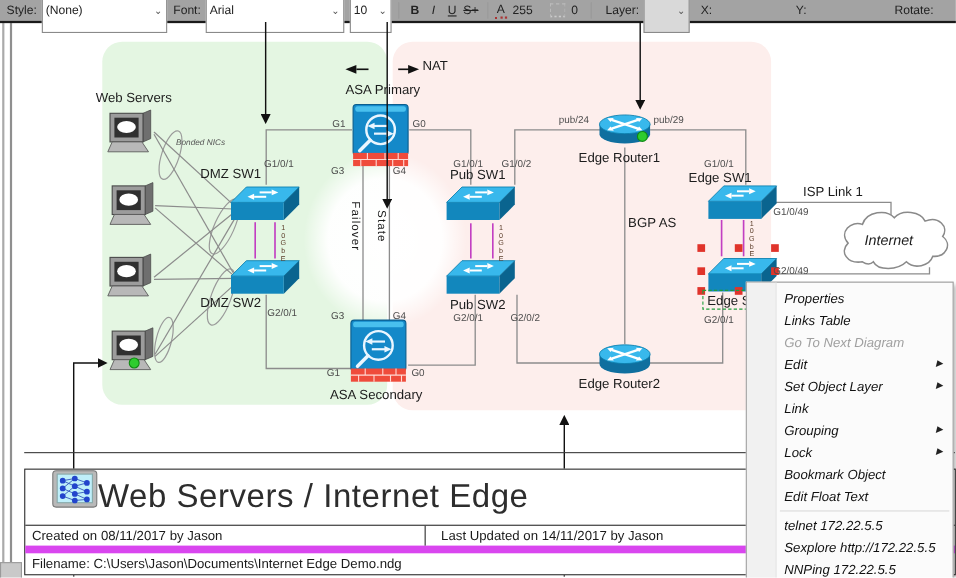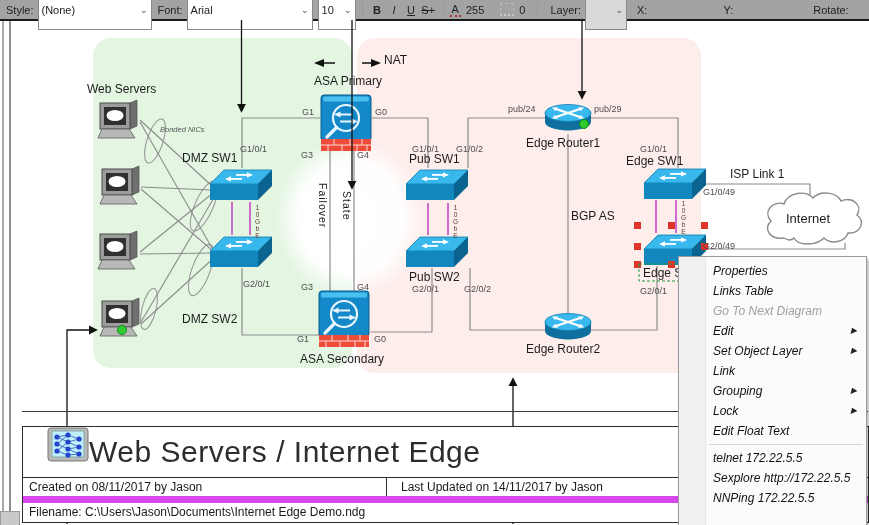--- a/index.html
+++ b/index.html
@@ -19,21 +19,21 @@
   .tb-val{margin:0 6px 0 5px;}
   
   .vline-win{position:absolute;top:20px;bottom:13px;width:2px;background:#aaa;}
   .corner-gray{position:absolute;left:0;top:511px;width:18px;height:14px;background:#c9c9c9;border:1px solid #9a9a9a;}
   
   .lbl{position:absolute;font-size:12px;color:#1c1c1c;white-space:nowrap;z-index:5;}
   .port{position:absolute;font-size:9px;color:#4d4d4d;white-space:nowrap;z-index:5;}
   .vtext{position:absolute;writing-mode:vertical-rl;font-size:10.5px;color:#1c1c1c;z-index:5;letter-spacing:1px;}
   .vtiny{position:absolute;writing-mode:vertical-rl;text-orientation:upright;font-size:6.5px;color:#5a3c28;z-index:5;line-height:7px;}
   .tiny{font-size:7.5px;color:#555;font-style:italic;}
-  .big-int{font-size:13px;}
+  .big-int{font-size:13px;font-style:italic;}
   
   .page-hr{position:absolute;left:22px;top:411px;width:846px;border-top:1px solid #3a3a3a;z-index:4;}
   .tblock{position:absolute;left:22px;top:426px;width:845px;border:1px solid #2c2c2c;background:#fff;z-index:4;}
   .trow1{height:50px;border-bottom:1px solid #2c2c2c;display:flex;align-items:center;}
   .ttitle{font-size:30px;color:#2d2d2d;letter-spacing:.5px;margin-left:66px;white-space:nowrap;}
   .trow2{height:18px;border-bottom:7px solid #d946ef;display:flex;font-size:12px;color:#1a1a1a;}
   .tcell1{width:357px;border-right:1px solid #2c2c2c;padding-left:6px;line-height:18px;white-space:nowrap;}
   .tcell2{flex:1;padding-left:14px;line-height:18px;white-space:nowrap;}
   .trow3{height:19px;font-size:12px;color:#1a1a1a;padding-left:6px;line-height:19px;white-space:nowrap;}
   .ticon{margin-left:24px;}
@@ -234,32 +234,32 @@
       <span class="chev">⌄</span>
   </div>
   <span class="tb-label" style="margin-left:10px;">X:</span>
   <span class="tb-label" style="margin-left:72px;">Y:</span>
   <span class="tb-label" style="margin-left:76px;">Rotate:</span>
 </div>
 
 <div class="lbl" style="left:87px;top:82px;">Web Servers</div>
 <div class="lbl tiny" style="left:160px;top:125px;">Bonded NICs</div>
 <div class="lbl" style="left:182px;top:151px;">DMZ SW1</div>
-<div class="lbl" style="left:182px;top:268px;margin-top:44px;">DMZ SW2</div>
+<div class="lbl" style="left:182px;top:268px;">DMZ SW2</div>
 <div class="lbl" style="left:314px;top:74px;">ASA Primary</div>
 <div class="lbl" style="left:300px;top:352px;">ASA Secondary</div>
 <div class="lbl" style="left:409px;top:152px;">Pub SW1</div>
 <div class="lbl" style="left:409px;top:270px;">Pub SW2</div>
 <div class="lbl" style="left:526px;top:136px;">Edge Router1</div>
 <div class="lbl" style="left:526px;top:342px;">Edge Router2</div>
 <div class="lbl" style="left:626px;top:154px;">Edge SW1</div>
 <div class="lbl" style="left:643px;top:266px;">Edge SW2</div>
 <div class="lbl big-int" style="left:786px;top:211px;">Internet</div>
 <div class="lbl" style="left:336px;top:53px;margin-left:48px;">NAT</div>
-<div class="lbl" style="left:571px;top:209px;">BGP AS</div>
+<div class="lbl" style="left:571px;top:195px;">BGP AS</div>
 <div class="lbl" style="left:730px;top:167px;">ISP Link 1</div>
 <div class="vtext" style="left:317px;top:183px;">Failover</div>
 <div class="vtext" style="left:341px;top:191px;">State</div>
 <div class="vtiny" style="left:254px;top:204px;">10GbE</div>
 <div class="vtiny" style="left:452px;top:204px;">10GbE</div>
 <div class="vtiny" style="left:680px;top:200px;">10GbE</div>
 
 <div class="port" style="left:240px;top:144px;">G1/0/1</div>
 <div class="port" style="left:243px;top:279px;">G2/0/1</div>
 <div class="port" style="left:302px;top:107px;">G1</div>
@@ -311,18 +311,19 @@
 <div class="cmenu">
   <div class="gutter"></div>
   <div class="cmi">Properties</div>
   <div class="cmi">Links Table</div>
   <div class="cmi disabled">Go To Next Diagram</div>
   <div class="cmi"><span>Edit</span><span class="sub">▶</span></div>
   <div class="cmi"><span>Set Object Layer</span><span class="sub">▶</span></div>
   <div class="cmi">Link</div>
   <div class="cmi"><span>Grouping</span><span class="sub">▶</span></div>
   <div class="cmi"><span>Lock</span><span class="sub">▶</span></div>
+  <div class="cmi">Bookmark Object</div>
   <div class="cmi">Edit Float Text</div>
   <div class="cmsep"></div>
   <div class="cmi">telnet 172.22.5.5</div>
   <div class="cmi">Sexplore http://172.22.5.5</div>
   <div class="cmi">NNPing 172.22.5.5</div>
 </div>
 
 </body></html>

